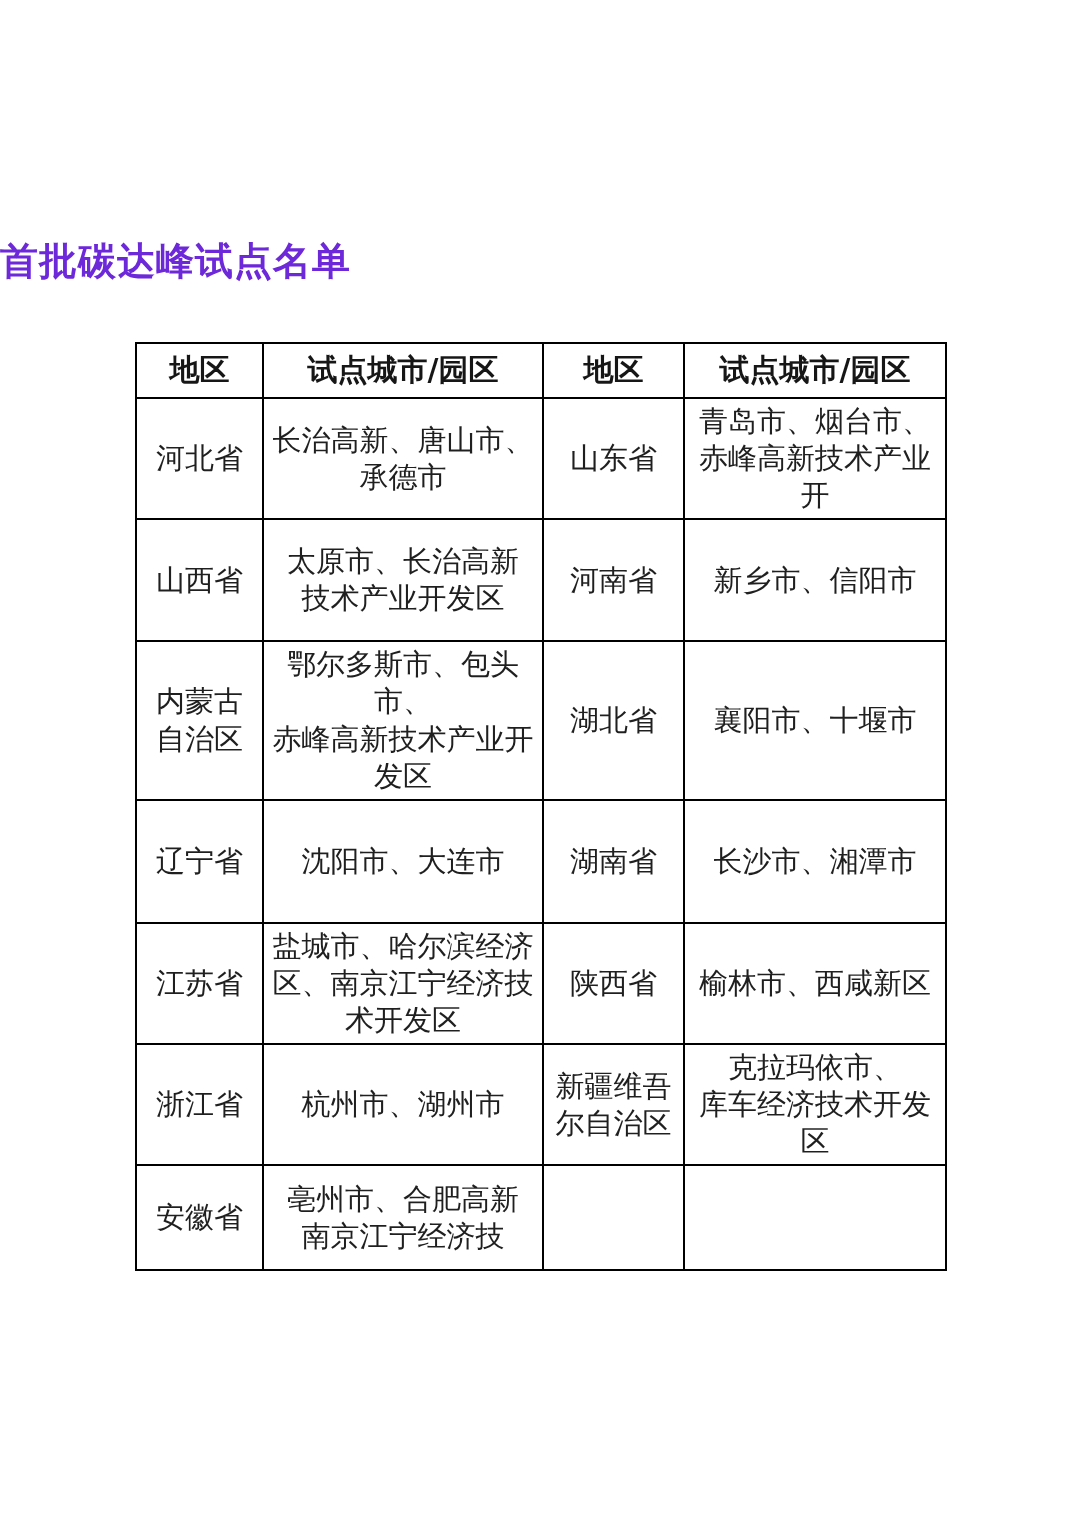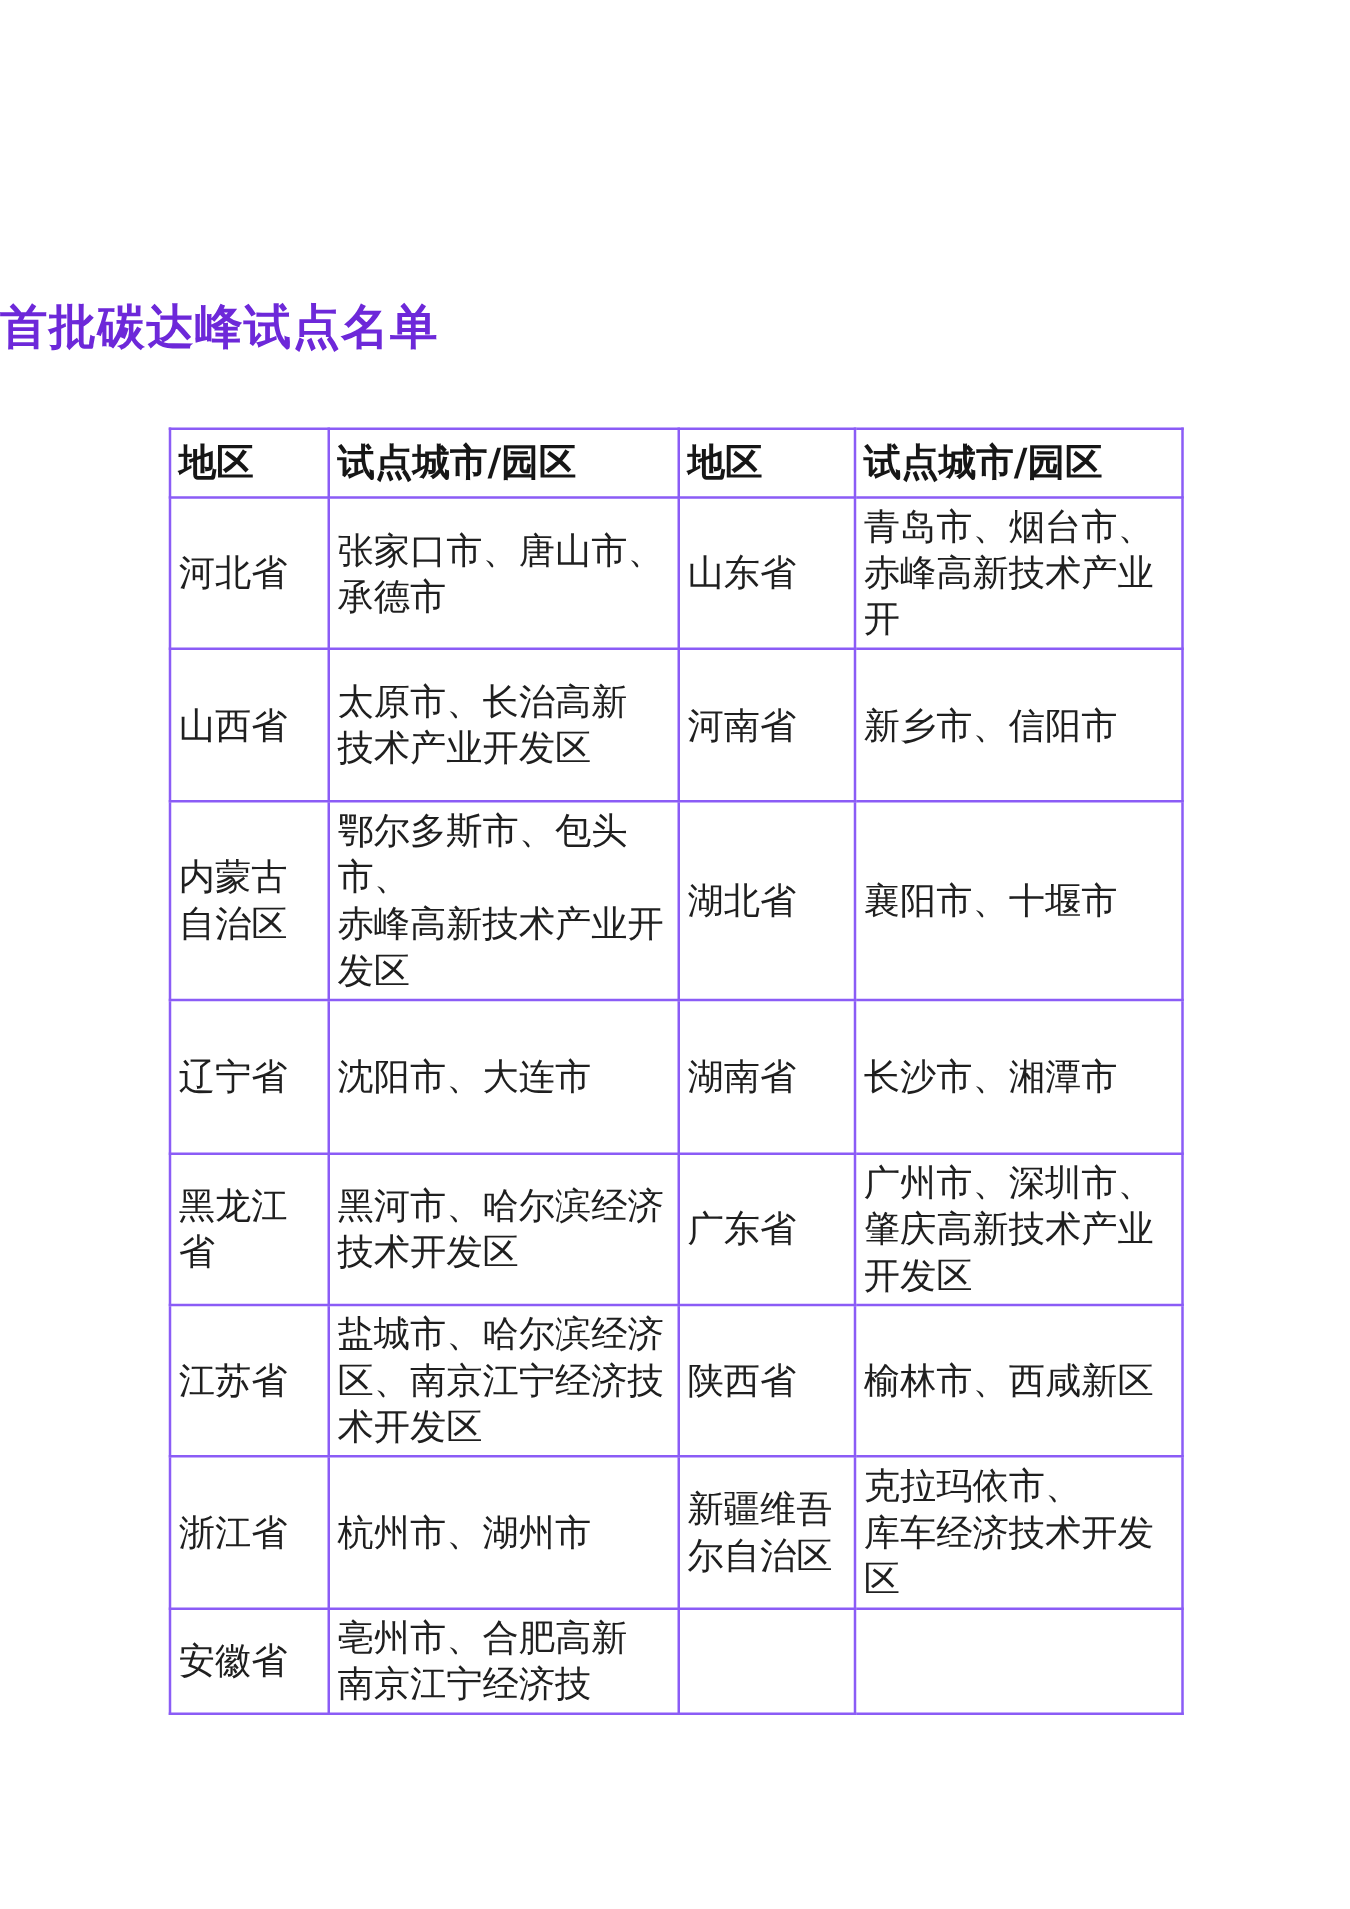--- a/index.html
+++ b/index.html
@@ -34,22 +34,22 @@
     top: 342px;
     width: 810px;
     border-collapse: collapse;
     table-layout: fixed;
   }
   .pilot-table col.c1 { width: 127px; }
   .pilot-table col.c2 { width: 280px; }
   .pilot-table col.c3 { width: 141px; }
   .pilot-table col.c4 { width: 262px; }
   .pilot-table th, .pilot-table td {
-    border: 2px solid #8b5cf6;
-    text-align: left;
+    border: 2px solid #000000;
+    text-align: center;
     vertical-align: middle;
     padding: 4px 6px;
     box-sizing: border-box;
   }
   .pilot-table th {
     font-family: "DejaVu Sans", "Liberation Sans", sans-serif;
     font-size: 30px;
     font-weight: 700;
     color: #161616;
     height: 55px;
@@ -87,21 +87,21 @@
       <tr>
         <th>地区</th>
         <th>试点城市/园区</th>
         <th>地区</th>
         <th>试点城市/园区</th>
       </tr>
     </thead>
     <tbody>
       <tr>
         <td>河北省</td>
-        <td>张家口市、唐山市、
+        <td>长治高新、唐山市、
 承德市</td>
         <td>山东省</td>
         <td>青岛市、烟台市、
 赤峰高新技术产业开</td>
       </tr>
       <tr>
         <td>山西省</td>
         <td>太原市、长治高新
 技术产业开发区</td>
         <td>河南省</td>
@@ -114,29 +114,20 @@
 赤峰高新技术产业开
 发区</td>
         <td>湖北省</td>
         <td>襄阳市、十堰市</td>
       </tr>
       <tr>
         <td>辽宁省</td>
         <td>沈阳市、大连市</td>
         <td>湖南省</td>
         <td>长沙市、湘潭市</td>
-      </tr>
-      <tr>
-        <td>黑龙江省</td>
-        <td>黑河市、哈尔滨经济
-技术开发区</td>
-        <td>广东省</td>
-        <td>广州市、深圳市、
-肇庆高新技术产业
-开发区</td>
       </tr>
       <tr>
         <td>江苏省</td>
         <td>盐城市、哈尔滨经济
 区、南京江宁经济技
 术开发区</td>
         <td>陕西省</td>
         <td>榆林市、西咸新区</td>
       </tr>
       <tr>

